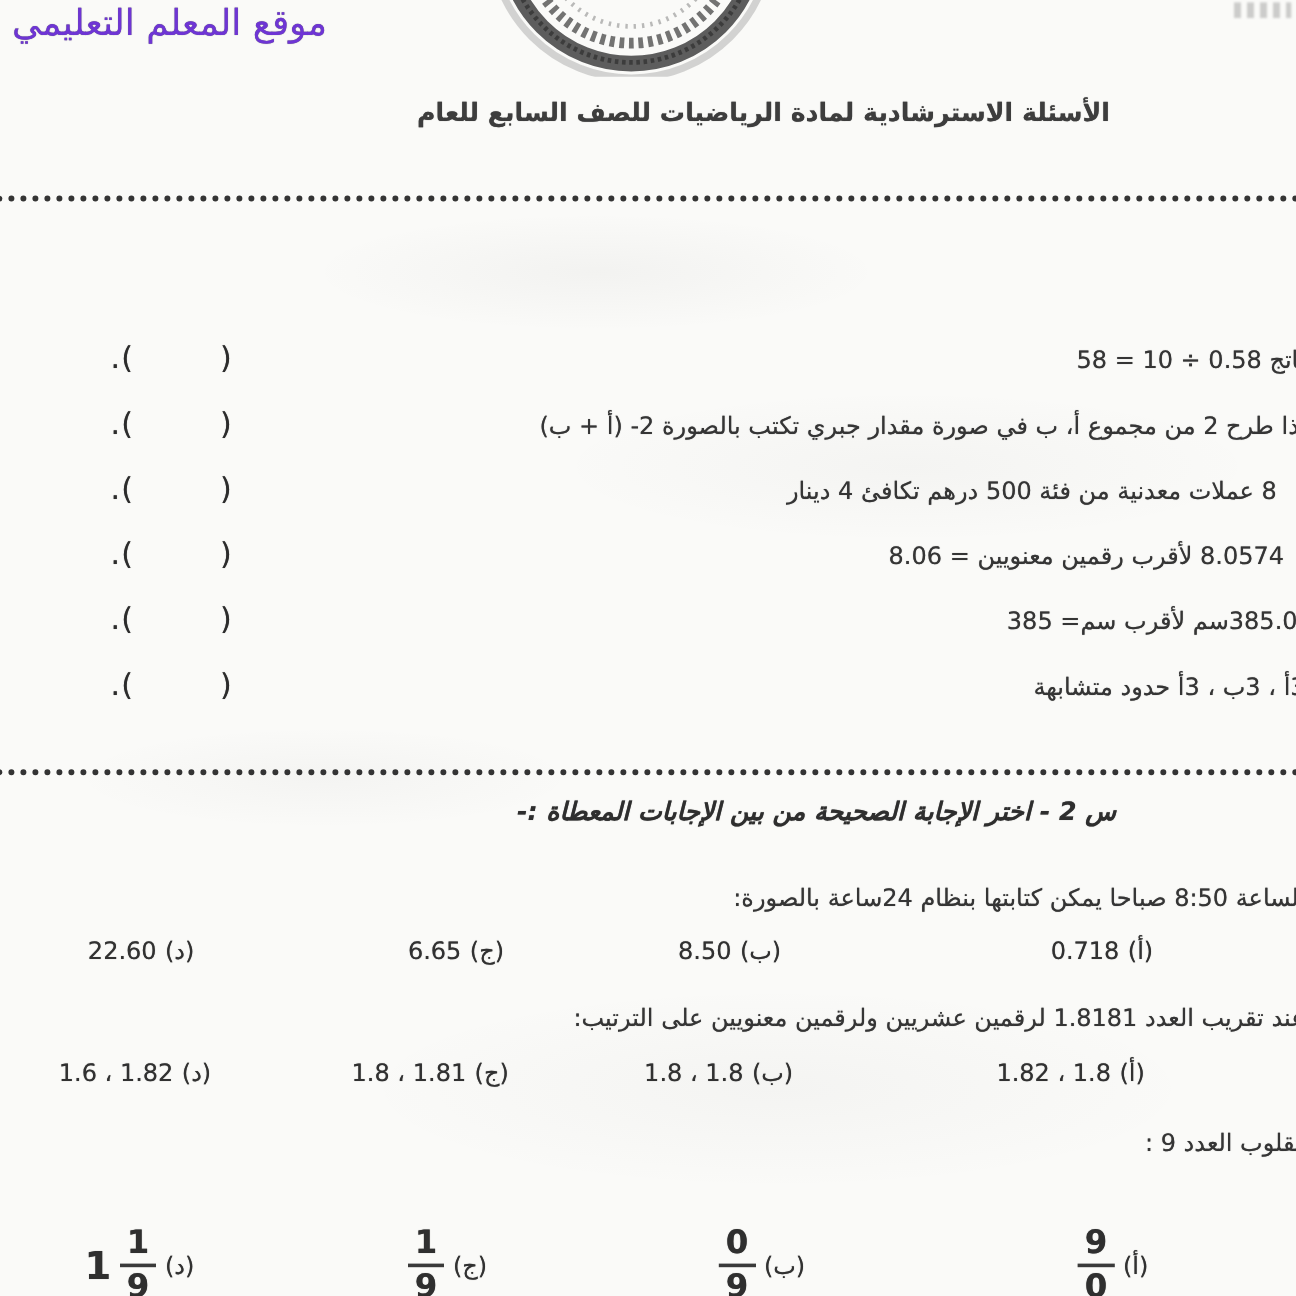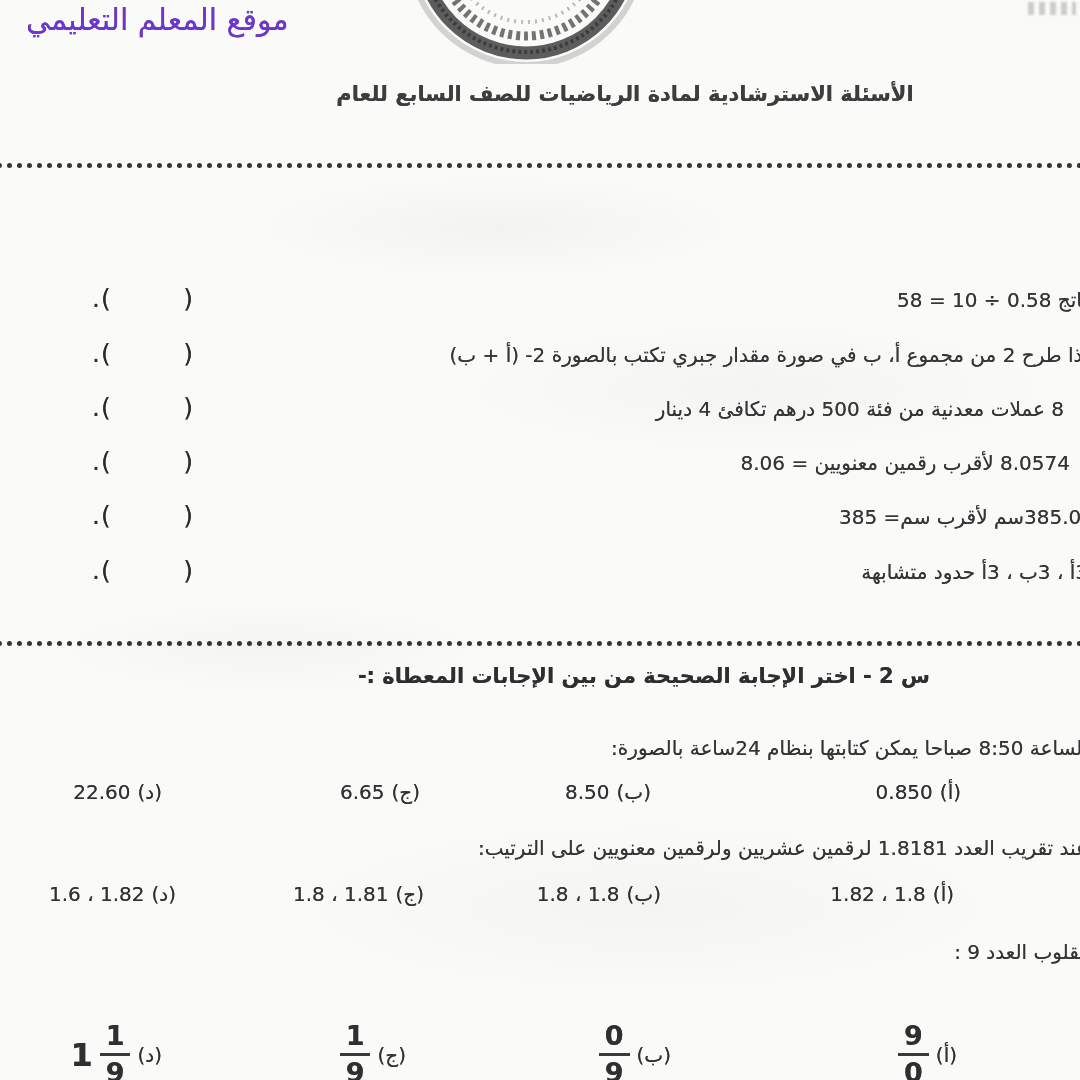--- a/index.html
+++ b/index.html
@@ -8,36 +8,36 @@
     font-family:"DejaVu Sans",sans-serif;color:#383838;direction:ltr;
     background:
       radial-gradient(340px 70px at 46% 21%, rgba(60,60,60,0.04), transparent 70%),
       radial-gradient(420px 90px at 70% 36%, rgba(60,60,60,0.03), transparent 70%),
       radial-gradient(300px 60px at 25% 60%, rgba(60,60,60,0.03), transparent 70%),
       radial-gradient(500px 120px at 60% 84%, rgba(60,60,60,0.03), transparent 70%),
       #fafaf8;
   }
   .ink{ text-shadow:0 0 0.6px rgba(45,45,45,0.75); }
   .watermark{
-    position:absolute;top:2px;left:26px;font-size:30px;direction:rtl;
+    position:absolute;top:2px;left:10px;font-size:30px;direction:rtl;
     color:#6e35d4;white-space:nowrap;
   }
   .stamp{ position:absolute;top:0;left:408px;opacity:0.9; }
   .title{
-    position:absolute;top:82px;left:325px;width:600px;text-align:center;
+    position:absolute;top:82px;left:325px;width:600px;
     font-size:21px;font-weight:bold;direction:rtl;color:#3d3d3d;white-space:nowrap;
   }
   .dots{ position:absolute;left:-3px;right:-3px;height:0;border-top:5px dotted #242424;opacity:.92; }
   .dots-1{ top:163px; } .dots-2{ top:641px; }
   .qheader{
     position:absolute;font-size:21px;font-weight:bold;direction:rtl;
     color:#2e2e2e;white-space:nowrap;
   }
   .q1-header{ top:226px;right:97px; }
-  .q2-header{ top:664px;right:150px; }
+  .q2-header{ top:664px;right:150px;font-style:italic; }
   .stmt{ position:absolute;left:0;right:0;height:34px; }
   .stmt-text{
     position:absolute;right:-8px;top:0;direction:rtl;font-size:20px;
     white-space:nowrap;color:#353535;
   }
   .slot{
     position:absolute;left:92px;top:-4px;font-size:25px;letter-spacing:1px;
     white-space:pre;color:#2c2c2c;
   }
   .qtext{
@@ -111,21 +111,21 @@
   </div>
 
   <div class="dots dots-2"></div>
 
   <div class="qheader q2-header ink">س 2 - اختر الإجابة الصحيحة من بين الإجابات المعطاة :-</div>
 
   <div class="qtext ink" style="top:736px">الساعة 8:50 صباحا يمكن كتابتها بنظام 24ساعة بالصورة:</div>
 
   <div class="opt ink" style="top:780px;right:119px">
     <span>(أ)</span>
-    <span>0.850</span>
+    <span>0.718</span>
   </div>
   <div class="opt ink" style="top:780px;right:429px">
     <span>(ب)</span>
     <span>8.50</span>
   </div>
   <div class="opt ink" style="top:780px;right:660px">
     <span>(ج)</span>
     <span>6.65</span>
   </div>
   <div class="opt ink" style="top:780px;right:918px">

